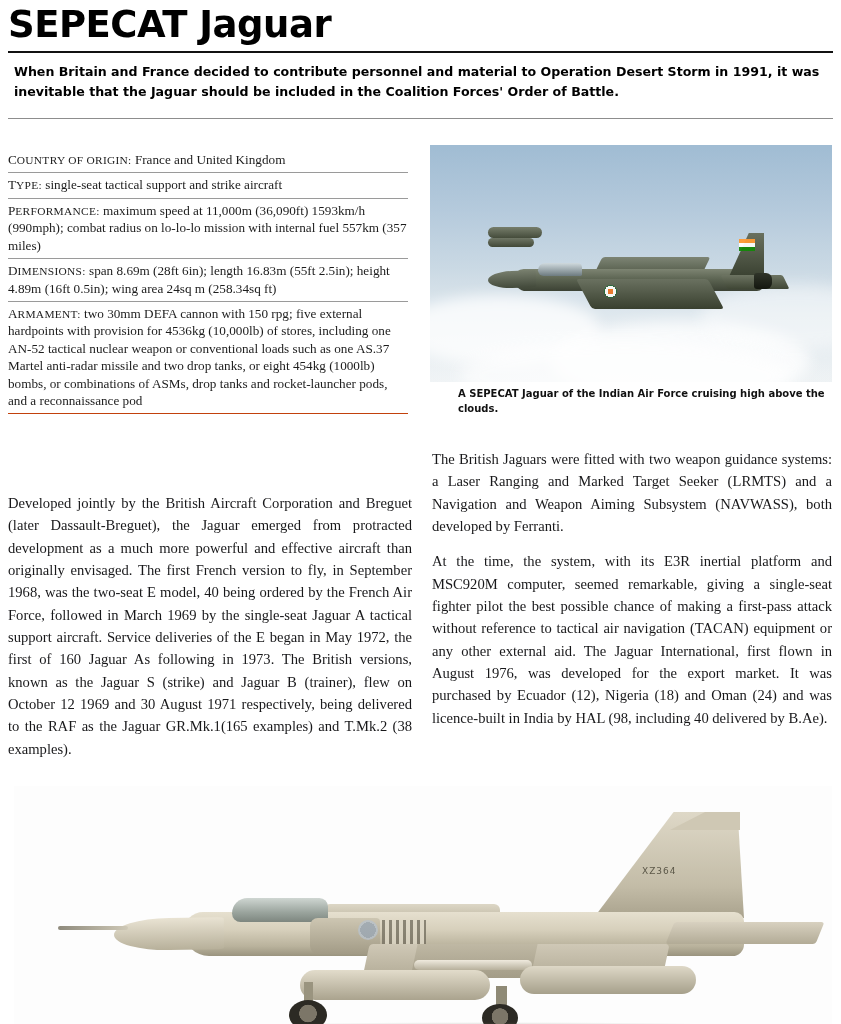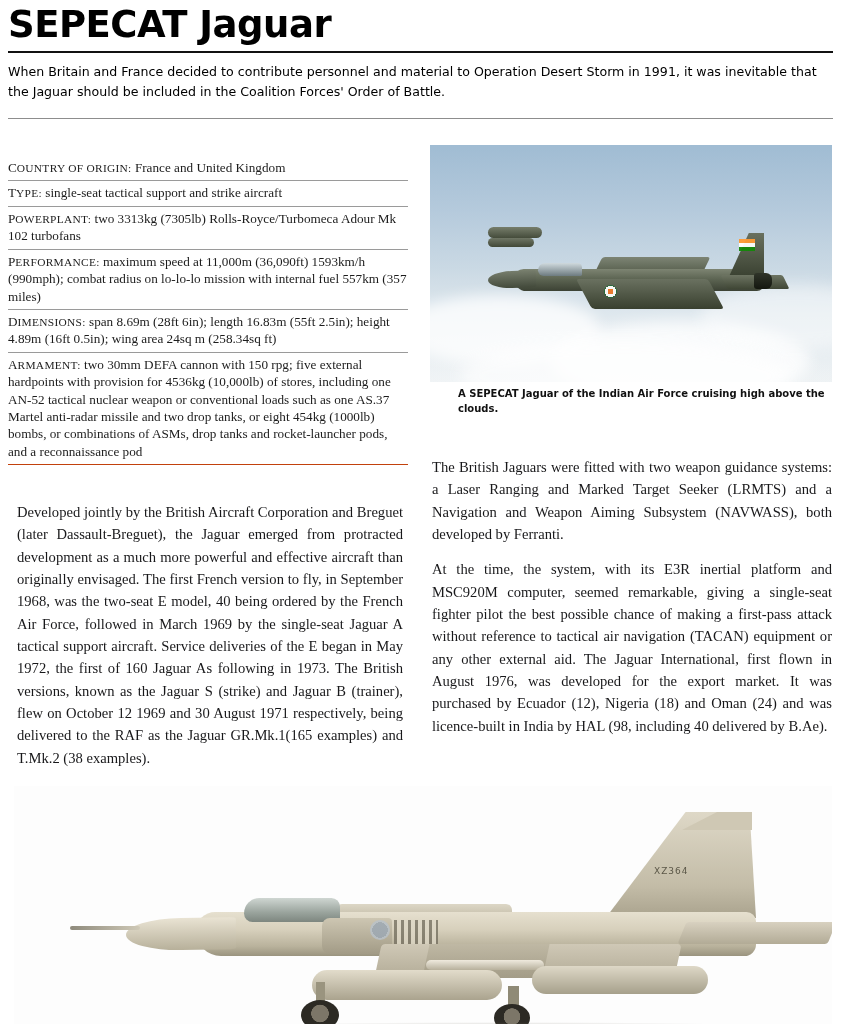--- a/index.html
+++ b/index.html
@@ -41,25 +41,25 @@
   }
   .title-rule {
     border-bottom: 2px solid #111;
     width: 825px;
     margin-top: 2px;
   }
 
   
   .standfirst {
     position: absolute;
-    left: 8px;
+    left: 14px;
     top: 62px;
     width: 818px;
     font-family: "DejaVu Sans", sans-serif;
-    font-weight: normal;
+    font-weight: bold;
     font-size: 12.6px;
     line-height: 1.55;
     color: #000;
   }
   .standfirst-rule {
     position: absolute;
     left: 8px;
     top: 118px;
     width: 825px;
     border-bottom: 1px solid #8d8d8d;
@@ -68,21 +68,20 @@
   
   .spec {
     position: absolute;
     left: 8px;
     top: 148px;
     width: 400px;
     font-family: "Liberation Serif", serif;
     font-size: 13.2px;
     line-height: 1.32;
     color: #1c1c1c;
-    margin-top: 8px;
   }
   .spec-row {
     border-top: 1px solid #9a9a9a;
     padding: 3px 0 4px 0;
   }
   .spec-row:first-child { border-top: none; }
   .spec-row.last { border-bottom: 1px solid #c2410c; }
 
   
   .sc {
@@ -109,22 +108,22 @@
   .body-right {
     position: absolute;
     left: 432px;
     top: 448px;
     width: 400px;
     font-size: 14.6px;
     line-height: 1.53;
     text-align: justify;
     color: #18181a;
   }
-  .body-right p { margin: 8px 0 13px 0; }
-  .body-left p { margin: 9px; }
+  .body-right p { margin: 0 0 13px 0; }
+  .body-left p { margin: 0; }
   .subhead {
     font-family: "Liberation Serif", serif;
     font-weight: bold;
     font-size: 14.8px;
     margin: 0 0 4px 0;
   }
 
   
   .photo-top {
     position: absolute;
@@ -261,21 +260,21 @@
     width: 818px;
     height: 238px;
     overflow: hidden;
   }
   .desert-bg {
     position: absolute; inset: 0;
     background: #fdfdfd;
   }
   .jet-bot {
     position: absolute;
-    left: 112px; top: 8px;
+    left: 100px; top: 8px;
     width: 716px; height: 226px;
   }
   .jb { position: absolute; }
   .jb-fuse {
     left: 70px; top: 118px; width: 560px; height: 44px;
     background: linear-gradient(180deg,#e6e0cf 0%, #d7d0bc 40%, #b9b29c 78%, #9a947f 100%);
     border-radius: 20px 10px 12px 26px;
   }
   .jb-nose {
     left: 0px; top: 124px; width: 110px; height: 32px;
@@ -401,23 +400,20 @@
   <div class="spec">
 
     <div class="spec-row">
       <span class="sc-first">C</span><span class="sc">OUNTRY OF ORIGIN:</span><span> France and United Kingdom</span>
     </div>
 
     <div class="spec-row">
       <span class="sc-first">T</span><span class="sc">YPE:</span><span> single-seat tactical support and strike aircraft</span>
     </div>
 
-    <div class="spec-row">
-      <span class="sc-first">P</span><span class="sc">OWERPLANT:</span><span> two 3313kg (7305lb) Rolls-Royce/Turbomeca Adour Mk 102 turbofans</span>
-    </div>
 
     <div class="spec-row">
       <span class="sc-first">P</span><span class="sc">ERFORMANCE:</span><span> maximum speed at 11,000m (36,090ft) 1593km/h (990mph); combat radius on lo-lo-lo mission with internal fuel 557km (357 miles)</span>
     </div>
 
 
     <div class="spec-row">
       <span class="sc-first">D</span><span class="sc">IMENSIONS:</span><span> span 8.69m (28ft 6in); length 16.83m (55ft 2.5in); height 4.89m (16ft 0.5in); wing area 24sq m (258.34sq ft)</span>
     </div>
 

